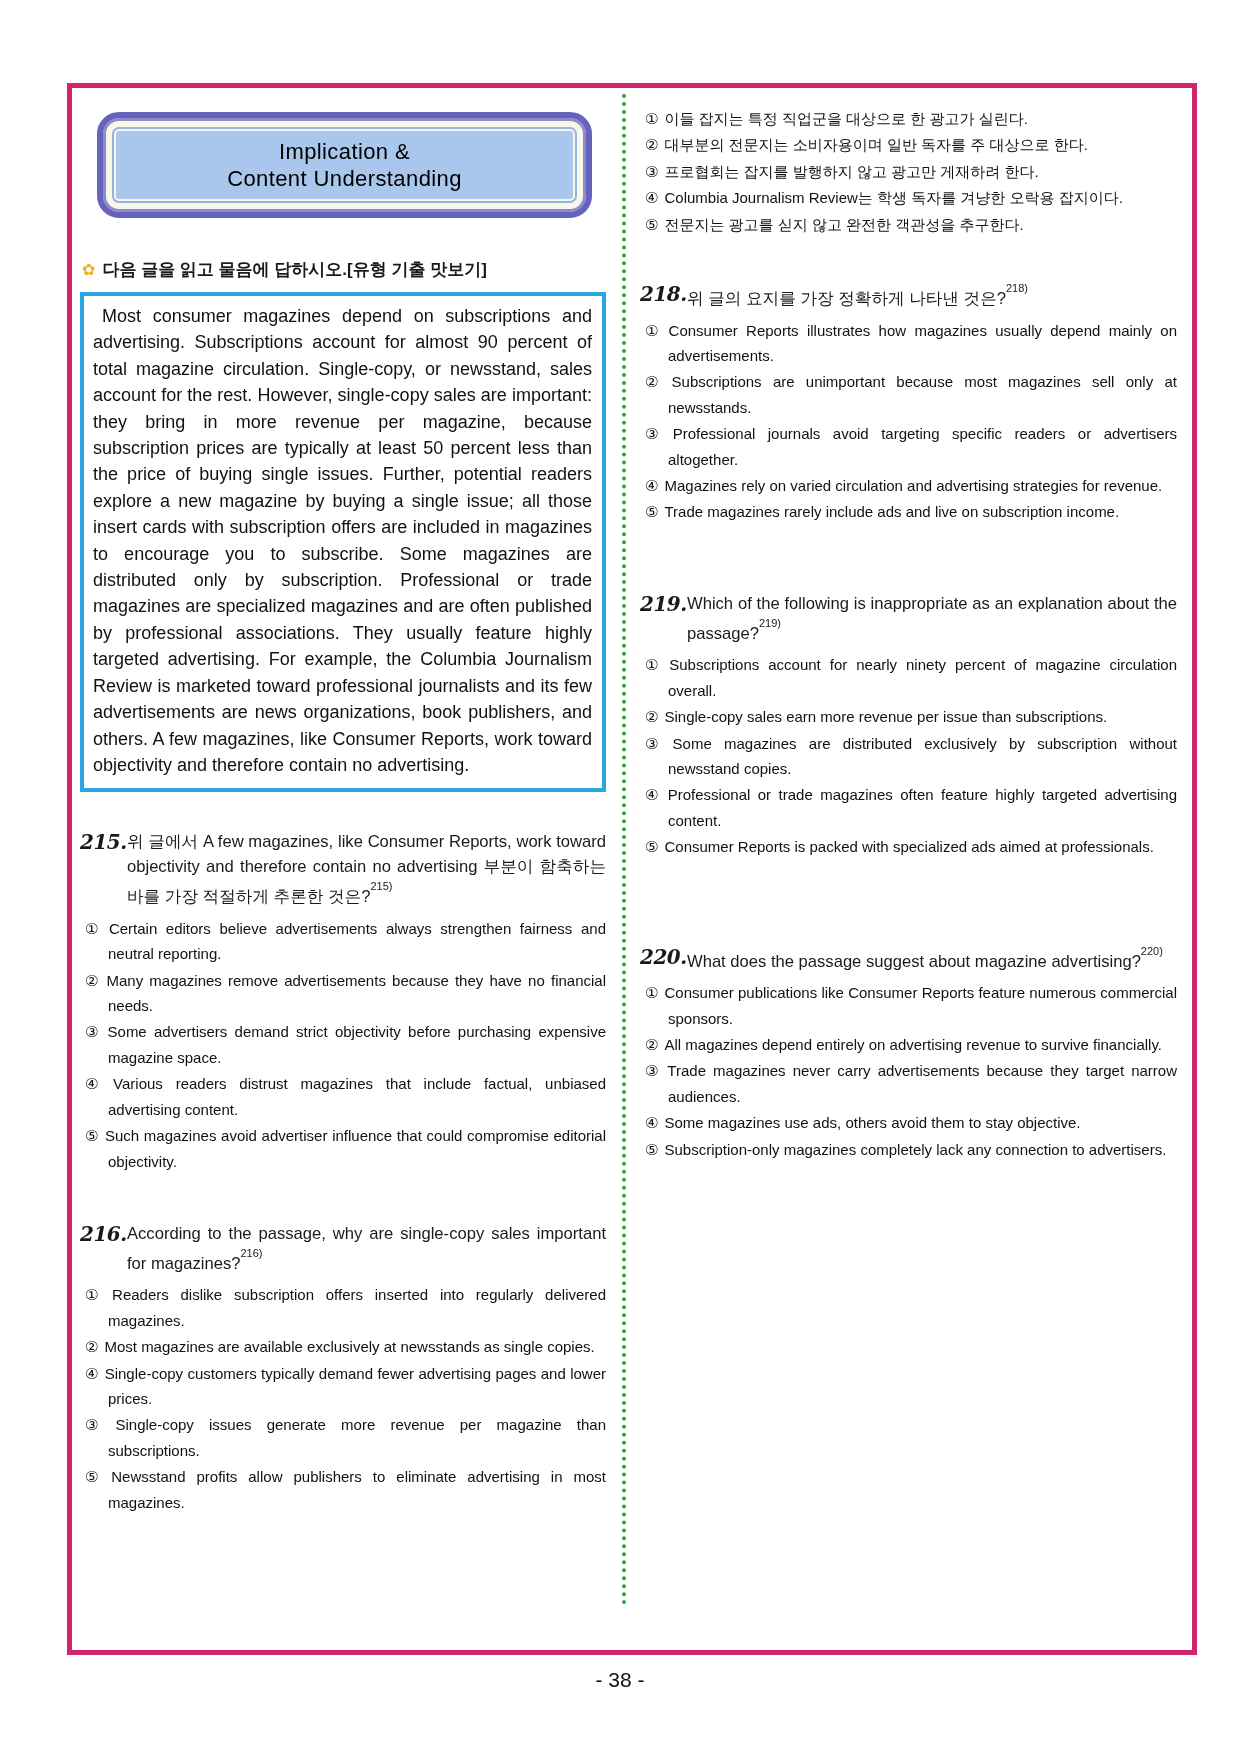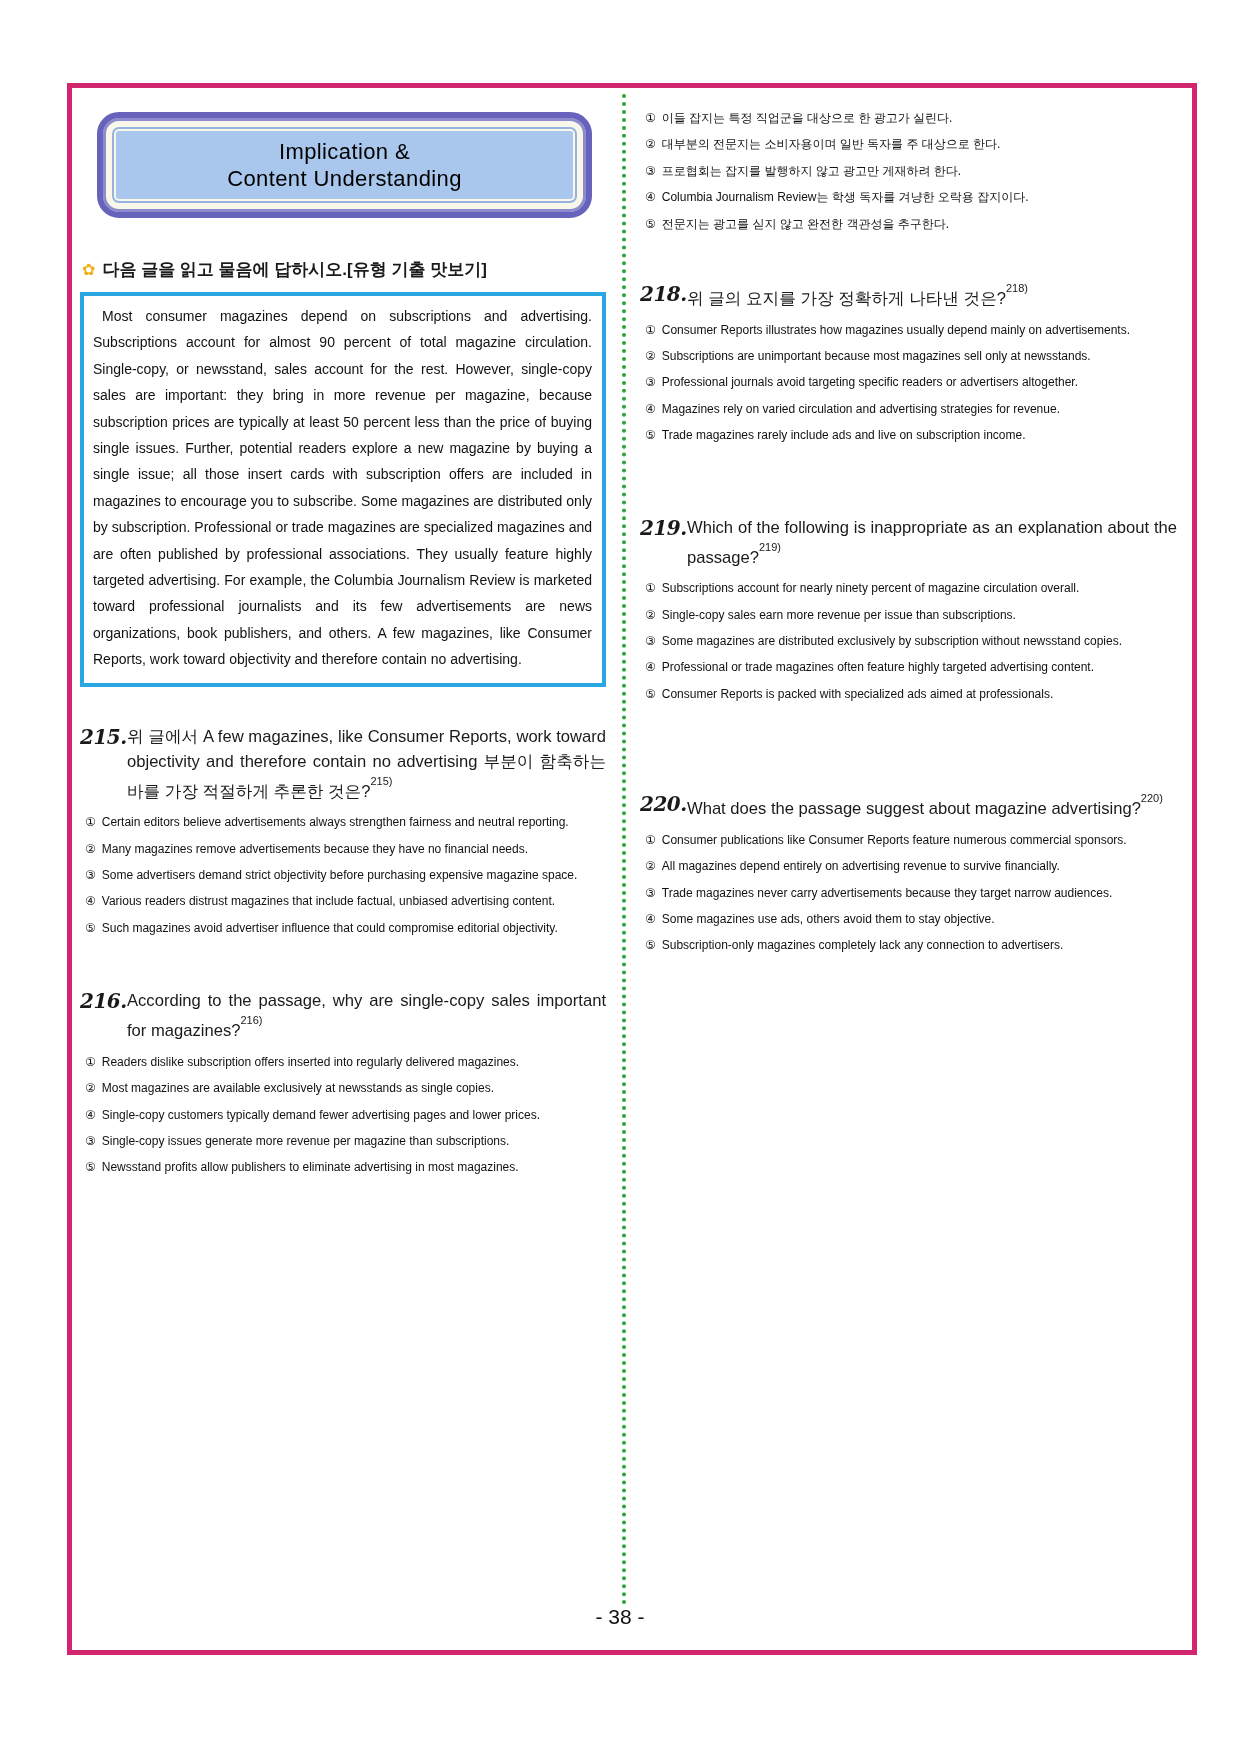--- a/index.html
+++ b/index.html
@@ -32,48 +32,48 @@
   }
   
   .instruction{margin-top:40px;font-size:17px;font-weight:bold;display:flex;align-items:center;}
   .flower{color:#f0ae1b;font-size:16px;margin:0 7px 0 2px;}
   
   .passage-box{
     margin-top:11px;border:4px solid #2aa7e2;box-sizing:border-box;width:526px;
     padding:7px 10px 10px 9px;
   }
   .passage-box p{
-    margin:0;font-size:14px;line-height:26.4px;text-align:justify;text-indent:9px;
+    margin:0;font-size:18px;line-height:26.4px;text-align:justify;text-indent:9px;
     color:#111;
   }
   
   .question{margin-top:40px;}
   .q-head{display:flex;align-items:flex-start;}
   .q-num{
     flex:0 0 47px;font-family:"DejaVu Serif","Liberation Serif",serif;
     font-style:italic;font-weight:bold;font-size:20px;letter-spacing:-.5px;padding-top:1px;
   }
   .q-stem{flex:1;font-size:16.6px;line-height:25px;text-align:justify;}
   .q-foot{font-size:11px;position:relative;top:-5px;}
   .q-options{margin-top:7px;}
   .option{
-    font-size:12px;line-height:25.4px;text-align:justify;
+    font-size:15px;line-height:25.4px;text-align:justify;
     padding-left:28px;text-indent:-23px;margin-bottom:1px;color:#111;
   }
   .opt-marker{margin-right:6px;}
   
   #col-left-questions .question:nth-child(1){margin-top:37px;}
   #col-left-questions .question:nth-child(2){margin-top:47px;}
   #col-right-questions .question:nth-child(1){margin-top:13px;}
   #col-right-questions .question:nth-child(2){margin-top:44px;}
   #col-right-questions .question:nth-child(3){margin-top:66px;}
   #col-right-questions .question:nth-child(4){margin-top:84px;}
   
   .footer{
-    position:absolute;left:0;top:1605px;width:100%;text-align:center;
+    position:absolute;left:0;top:1668px;width:100%;text-align:center;
     font-size:21px;color:#111;
   }
 </style>
 </head>
 <body>
 
 <div class="border-box">
   <div class="col-left">
     <div class="header-box">
       <div>Implication &amp;</div>

